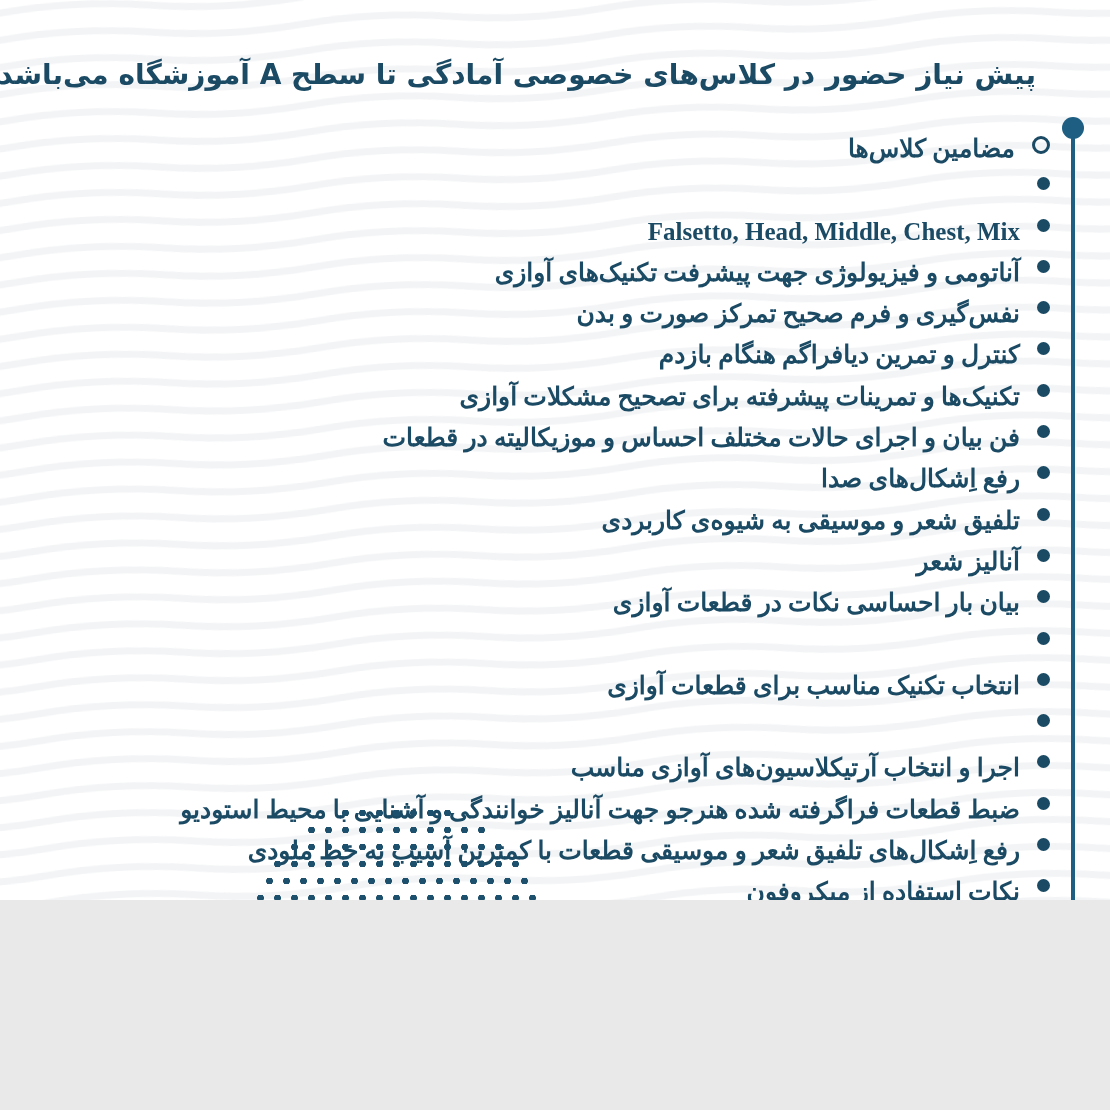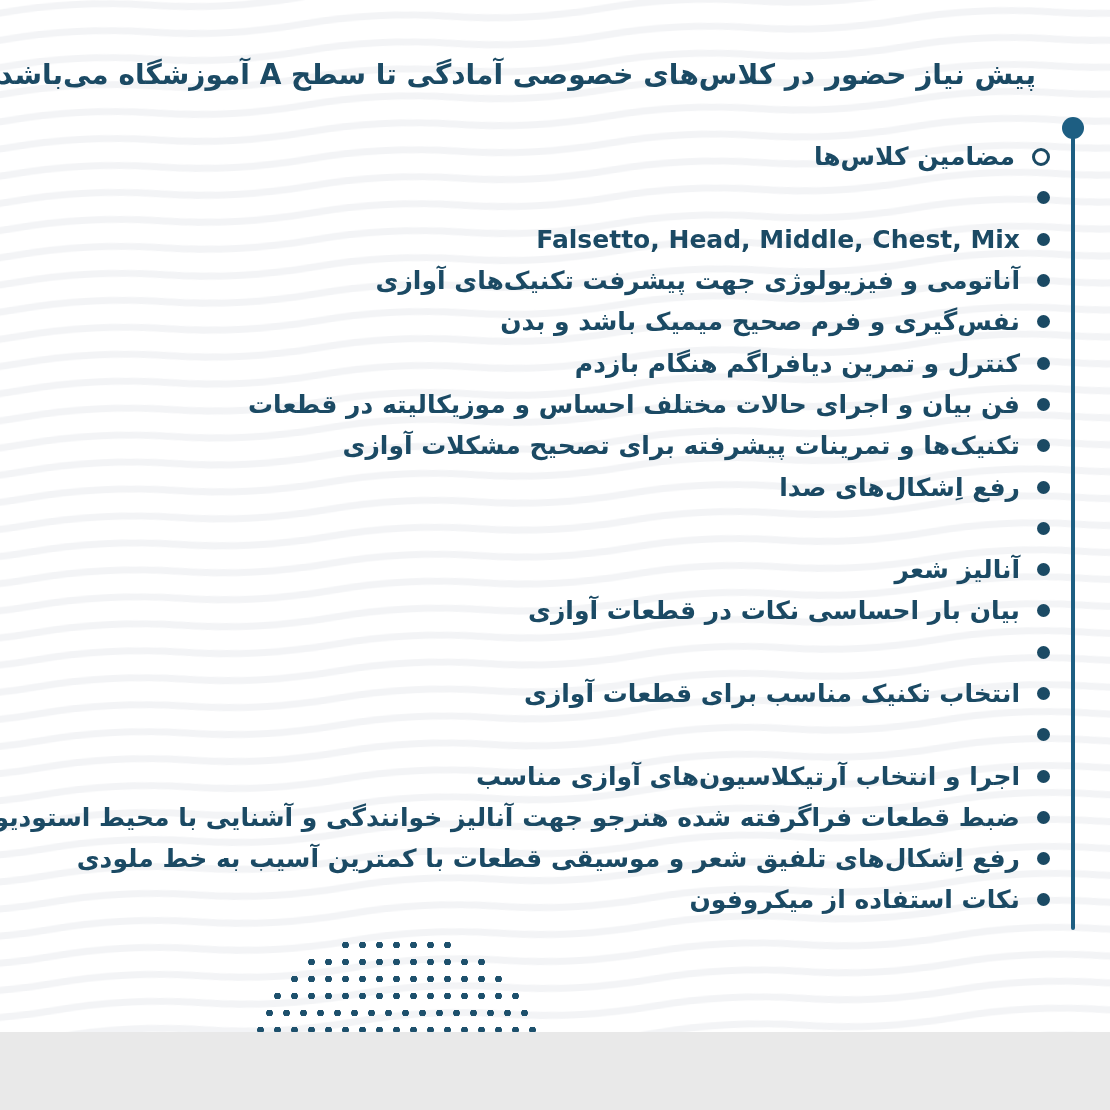--- a/index.html
+++ b/index.html
@@ -6,21 +6,21 @@
     --text:#1b4a64;
     --accent:#1d5e82;
     --dots:#1d506c;
     --background:#ffffff;
   }
   *{margin:0;padding:0;box-sizing:border-box;}
   html,body{background:#e9e9e9;}
   body{font-family:"DejaVu Sans","Liberation Sans",sans-serif;}
   .page{
     position:relative;
-    width:1110px;height:1032px;
+    width:1110px;height:900px;
     background:var(--background);
     overflow:hidden;
     margin:0 auto;
   }
   .bg{position:absolute;inset:0;pointer-events:none;}
   .title{
     position:absolute;
     top:58px;right:74px;
     direction:rtl;
     font-size:28px;
@@ -44,22 +44,23 @@
     background:var(--accent);
   }
   .list{
     position:absolute;
     top:136px;right:60px;left:30px;
     direction:rtl;
   }
   .item{
     height:41.3px;
     display:flex;
-    align-items:center;
+    align-items:flex-start;
     gap:17px;
+    font-family:Liberation Serif, serif;
   }
   .bullet{flex:none;}
   .bullet.dot{
     width:13px;height:13px;
     border-radius:50%;
     background:var(--text);
   }
   .bullet.ring{
     width:18px;height:18px;
     border-radius:50%;
@@ -125,40 +126,41 @@
     <div class="item">
       <span class="bullet dot"></span>
       <span class="txt" dir="auto">Falsetto, Head, Middle, Chest, Mix</span>
     </div>
     <div class="item">
       <span class="bullet dot"></span>
       <span class="txt" dir="auto">آناتومی و فیزیولوژی جهت پیشرفت تکنیک‌های آوازی</span>
     </div>
     <div class="item">
       <span class="bullet dot"></span>
-      <span class="txt" dir="auto">نفس‌گیری و فرم صحیح میمیک باشد و بدن</span>
+      <span class="txt" dir="auto">نفس‌گیری و فرم صحیح تمرکز صورت و بدن</span>
     </div>
     <div class="item">
       <span class="bullet dot"></span>
       <span class="txt" dir="auto">کنترل و تمرین دیافراگم هنگام بازدم</span>
     </div>
     <div class="item">
       <span class="bullet dot"></span>
+      <span class="txt" dir="auto">تکنیک‌ها و تمرینات پیشرفته برای تصحیح مشکلات آوازی</span>
+    </div>
+    <div class="item">
+      <span class="bullet dot"></span>
       <span class="txt" dir="auto">فن بیان و اجرای حالات مختلف احساس و موزیکالیته در قطعات</span>
     </div>
     <div class="item">
       <span class="bullet dot"></span>
-      <span class="txt" dir="auto">تکنیک‌ها و تمرینات پیشرفته برای تصحیح مشکلات آوازی</span>
-    </div>
-    <div class="item">
-      <span class="bullet dot"></span>
       <span class="txt" dir="auto">رفع اِشکال‌های صدا</span>
     </div>
     <div class="item">
       <span class="bullet dot"></span>
+      <span class="txt" dir="auto">تلفیق شعر و موسیقی به شیوه‌ی کاربردی</span>
     </div>
     <div class="item">
       <span class="bullet dot"></span>
       <span class="txt" dir="auto">آنالیز شعر</span>
     </div>
     <div class="item">
       <span class="bullet dot"></span>
       <span class="txt" dir="auto">بیان بار احساسی نکات در قطعات آوازی</span>
     </div>
     <div class="item">

